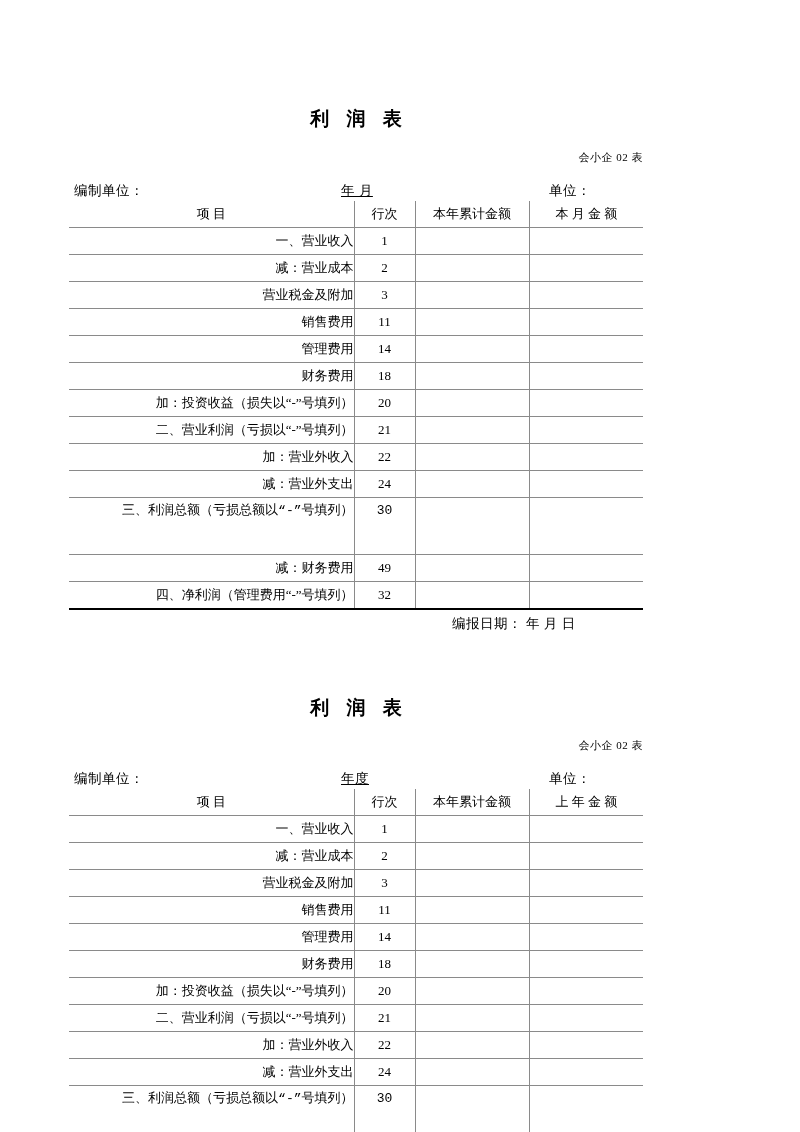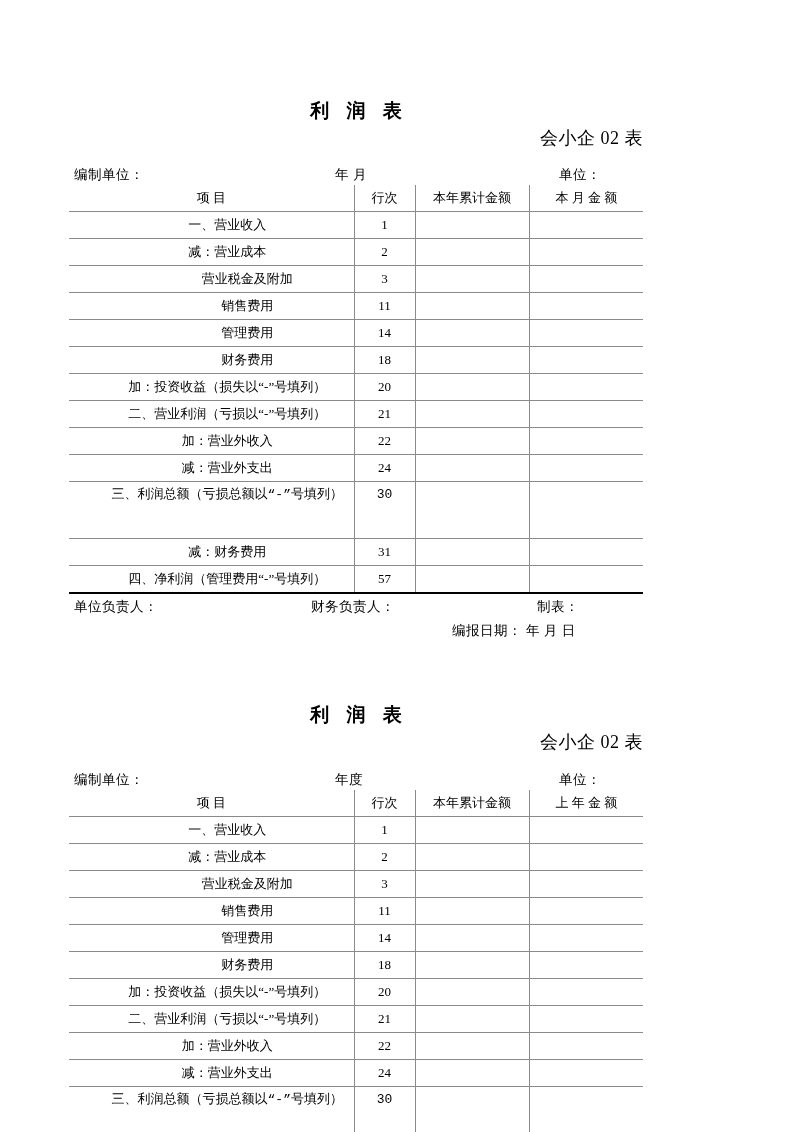--- a/index.html
+++ b/index.html
@@ -14,21 +14,21 @@
     font-family: "Liberation Serif", "DejaVu Serif", serif;
     color: #000000;
     -webkit-font-smoothing: antialiased;
   }
 
   .page {
     position: relative;
     width: 712px;
     height: 1132px;
     box-sizing: border-box;
-    padding: 0;
+    padding: 8px;
     overflow: hidden;
   }
 
   
   .statement {
     width: 574px;
     margin: 0 auto;
     position: relative;
   }
   .statement.first  { padding-top: 100px; }
@@ -40,37 +40,37 @@
     font-weight: bold;
     font-size: 19px;
     letter-spacing: 6px;
     line-height: 1.2;
     margin: 0 0 0 0;
     padding-left: 6px;
   }
 
   .form-code {
     text-align: right;
-    font-size: 18px;
-    margin-top: 4px;
+    font-size: 11px;
+    margin-top: 20px;
     line-height: 1.25;
     letter-spacing: 0.5px;
   }
 
   
   .meta-row {
     position: relative;
     height: 20px;
     font-size: 13.5px;
     line-height: 20px;
     margin-top: 16px;
   }
   .meta-unit      { position: absolute; left: 5px;  top: 0; letter-spacing: .5px;}
-  .meta-period    { position: absolute; left: 266px; top: 0; letter-spacing: .5px;}
-  .meta-currency  { position: absolute; left: 490px; top: 0; letter-spacing: .5px;}
+  .meta-period    { position: absolute; left: 272px; top: 0; letter-spacing: .5px; text-decoration: underline;}
+  .meta-currency  { position: absolute; left: 480px; top: 0; letter-spacing: .5px;}
 
   
   table.ledger {
     border-collapse: collapse;
     width: 574px;
     table-layout: fixed;
     font-size: 13px;
   }
   table.ledger col.c-item   { width: 285px; }
   table.ledger col.c-line   { width: 61px; }
@@ -94,21 +94,21 @@
     border-top: 2.5px solid #000000;
     border-bottom: 1px solid #8a8a8a;
     text-align: center;
     height: 27px;
   }
   thead th.head-item  { letter-spacing: 0; }
 
   tbody tr:last-child td { border-bottom: 2.5px solid #000000; }
 
   td.item {
-    text-align: center;
+    text-align: right;
     white-space: nowrap;
     overflow: visible;
   }
   
   td.item .lbl          { display: inline-block; padding-left: 32px; }
   td.item.lvl2 .lbl     { padding-left: 72px; }
 
   td.lineno { text-align: center; }
   td.amount { }
 
@@ -226,37 +226,32 @@
             <td class="amount v"></td>
           </tr>
           <tr class="tall">
             <td class="item"><span class="lbl">三、利润总额（亏损总额以“-”号填列）</span></td>
             <td class="lineno v">30</td>
             <td class="amount v"></td>
             <td class="amount v"></td>
           </tr>
           <tr class="">
             <td class="item"><span class="lbl">减：财务费用</span></td>
-            <td class="lineno v">31</td>
+            <td class="lineno v">49</td>
             <td class="amount v"></td>
             <td class="amount v"></td>
           </tr>
           <tr class="">
             <td class="item"><span class="lbl">四、净利润（管理费用“-”号填列）</span></td>
-            <td class="lineno v">57</td>
+            <td class="lineno v">32</td>
             <td class="amount v"></td>
             <td class="amount v"></td>
           </tr>
         </tbody>
       </table>
-      <div class="sign-row">
-        <span class="sign-a">单位负责人：</span>
-        <span class="sign-b">财务负责人：</span>
-        <span class="sign-c">制表：</span>
-      </div>
       <div class="date-row">
         <span class="date-lbl">编报日期：     年     月     日</span>
       </div>
     </div>
     <div class="statement second">
       <div class="doc-title">利 润 表</div>
       <div class="form-code">会小企 02 表</div>
       <div class="meta-row">
         <span class="meta-unit">编制单位：</span>
         <span class="meta-period">年度</span>

